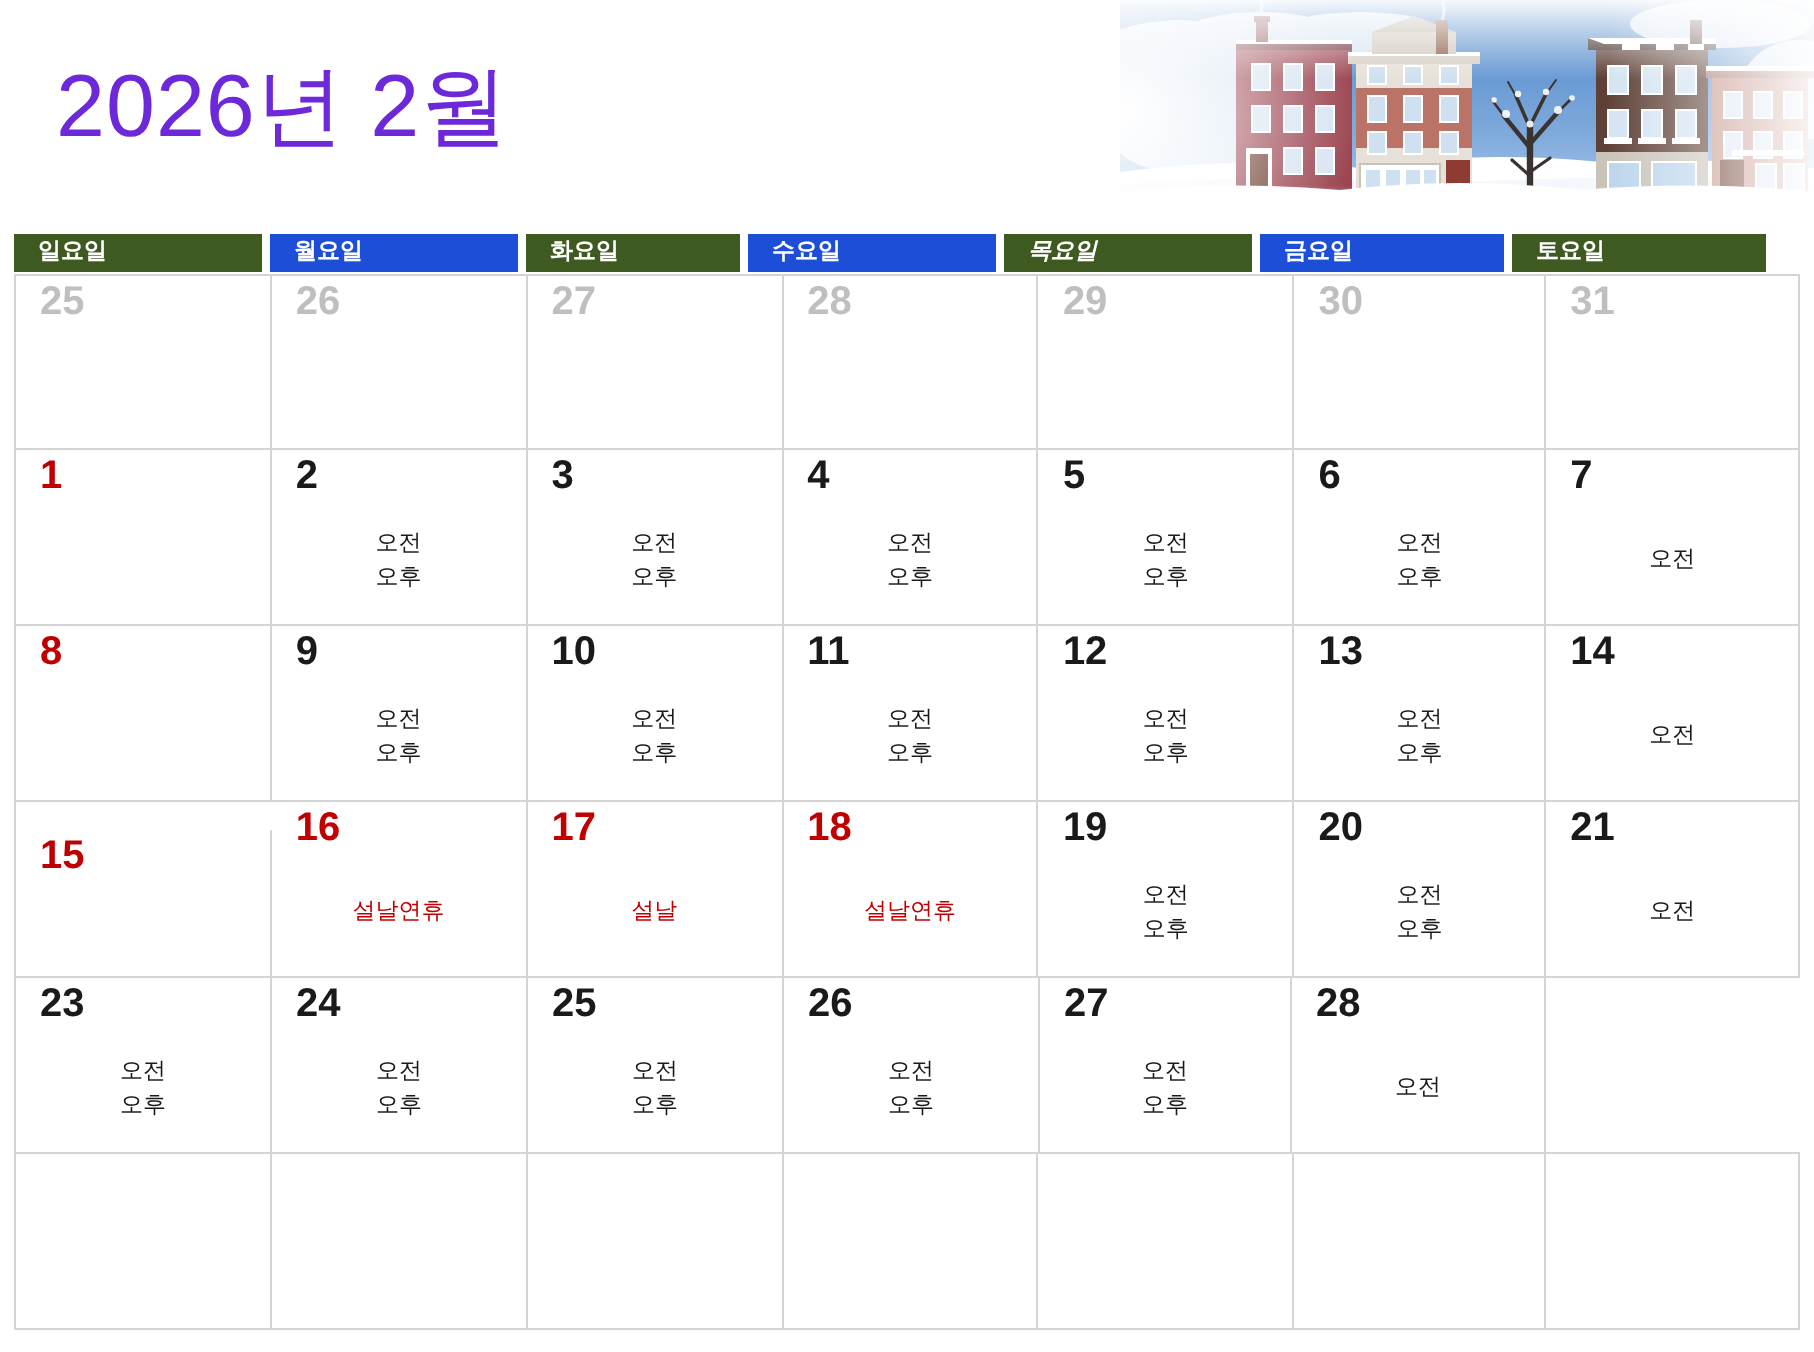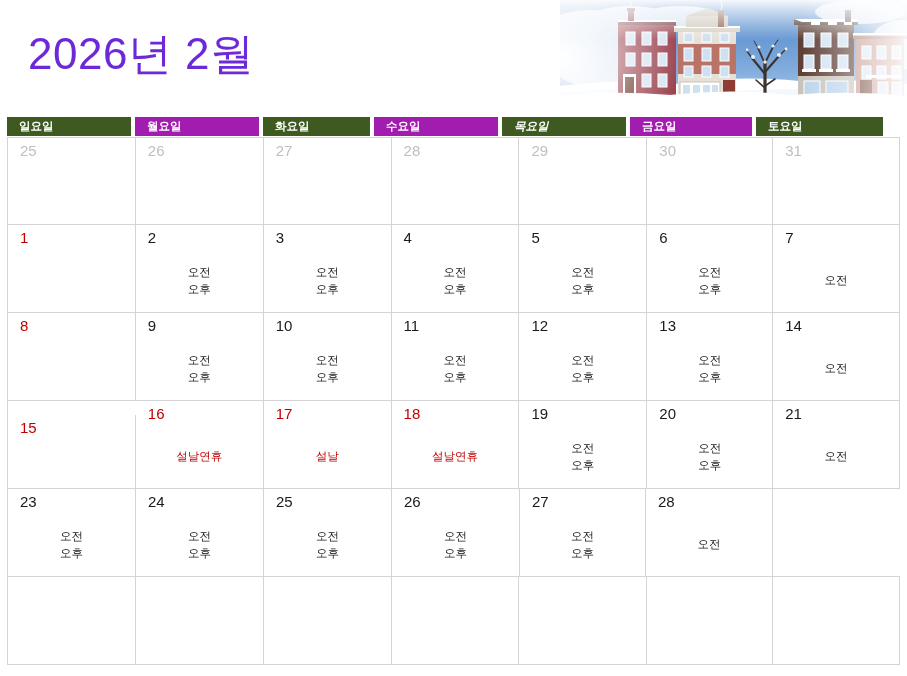--- a/index.html
+++ b/index.html
@@ -63,21 +63,21 @@
     font-size: 11.5px;
     font-weight: bold;
     line-height: 19px;
     padding-left: 12px;
     margin-right: 4px;
     white-space: nowrap;
     overflow: hidden;
   }
   .weekday:last-child { margin-right: 0; }
   .wd-olive { background: #3F5A20; }
-  .wd-teal  { background: #a21caf; }
+  .wd-teal  { background: #1d4ed8; }
 
   .week-row {
     display: flex;
     width: 893px;
     height: 88px;
     border-left: 1px solid #d4d4d4;
     border-bottom: 1px solid #d4d4d4;
     box-sizing: border-box;
   }
   .week-row.first-week { border-top: 1px solid #d4d4d4; }
@@ -87,24 +87,24 @@
     height: 100%;
     box-sizing: border-box;
     border-right: 1px solid #d4d4d4;
     overflow: hidden;
   }
 
   .day-num {
     position: absolute;
     left: 12px;
     top: 4px;
-    font-size: 15px;
+    font-size: 20px;
     line-height: 18px;
     color: #1a1a1a;
-    font-weight: normal;
+    font-weight: bold;
   }
   .day-cell.sunday .day-num,
   .day-cell.holiday .day-num { color: #C00000; }
   .day-cell.other-month .day-num { color: #bfbfbf; }
 
   .events {
     position: absolute;
     left: 0;
     right: 0;
     top: 26px;

